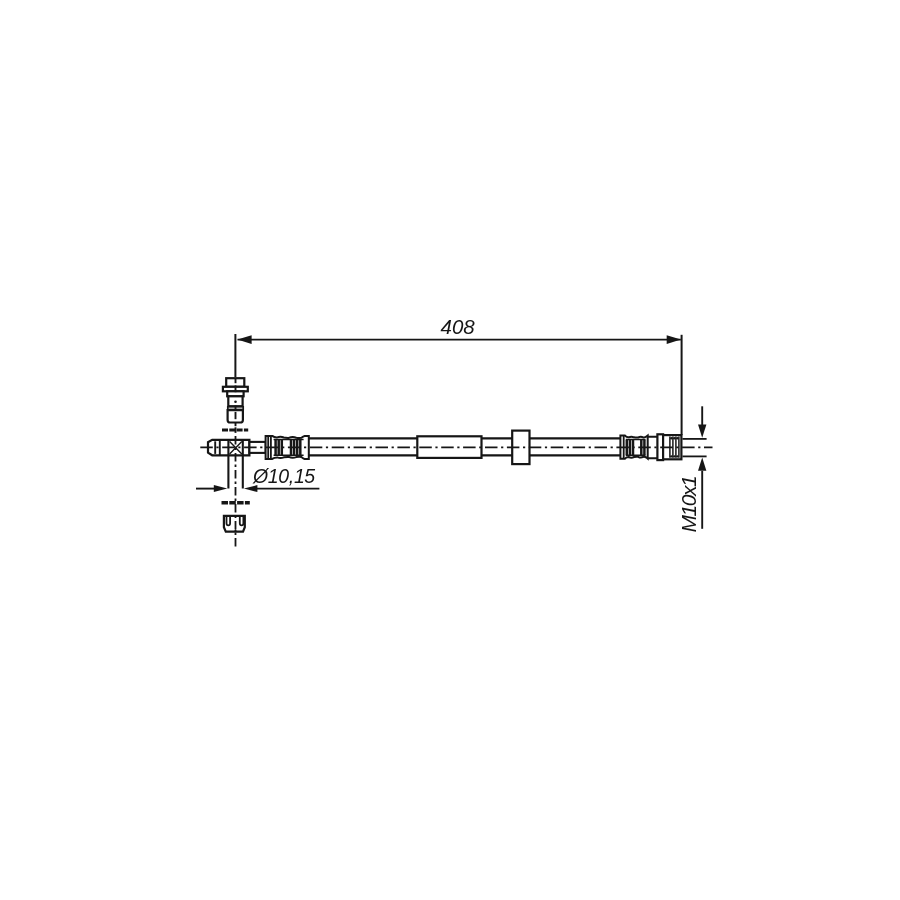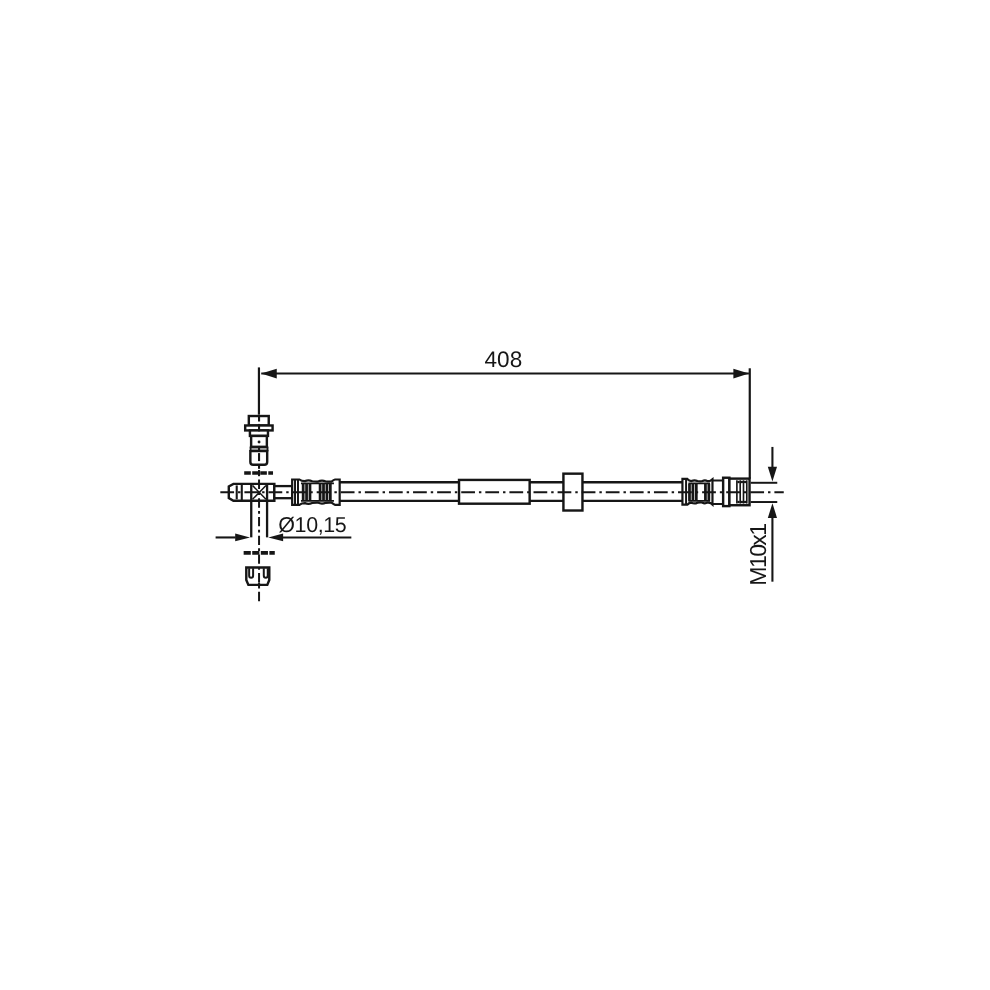--- a/index.html
+++ b/index.html
@@ -1,16 +1,16 @@
 <!DOCTYPE html>
 <html><head>
 <meta charset="utf-8">
 <style>
   html,body{margin:0;padding:0;background:#ffffff;}
-  .page{width:900px;height:900px;background:#ffffff;position:relative;overflow:hidden;}
+  .page{width:900px;height:900px;background:#ffffff;position:relative;overflow:hidden;font-style:italic;}
   svg{display:block;}
   text{font-family:"Liberation Sans", sans-serif; fill:#161616;}
 </style>
 </head>
 <body>
 
 <div class="page">
 <svg width="900" height="900" viewBox="0 0 900 900">
 
   <rect x="0" y="0" width="900" height="900" fill="#ffffff"></rect>

